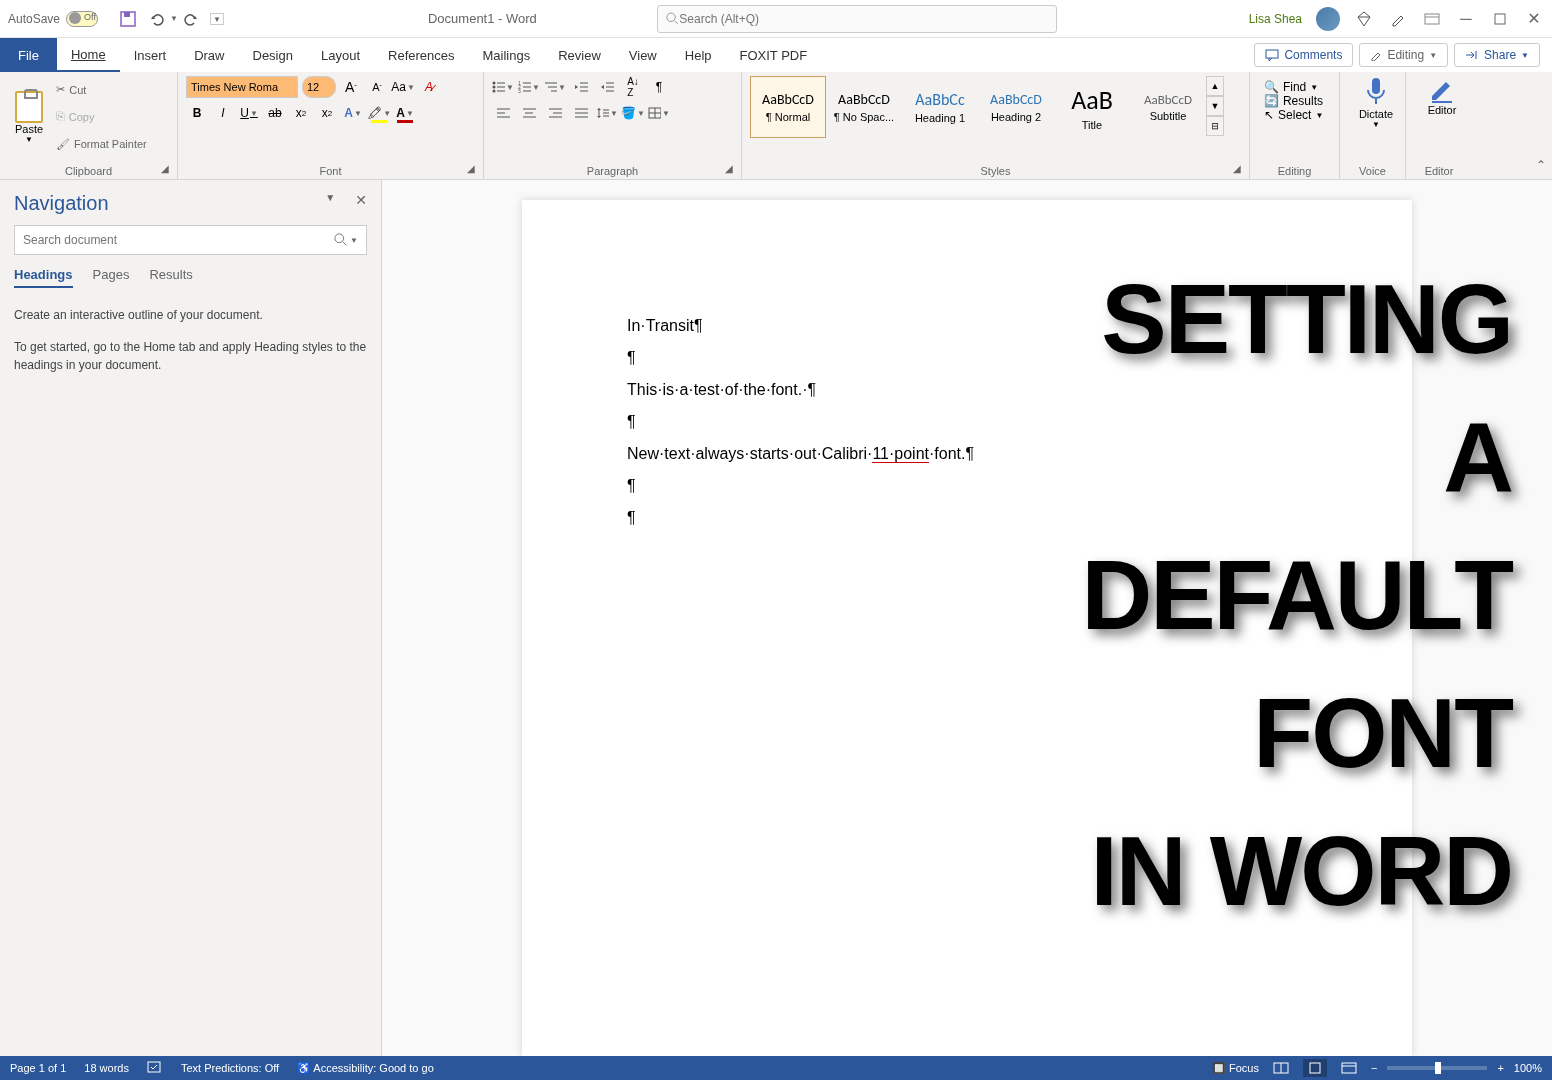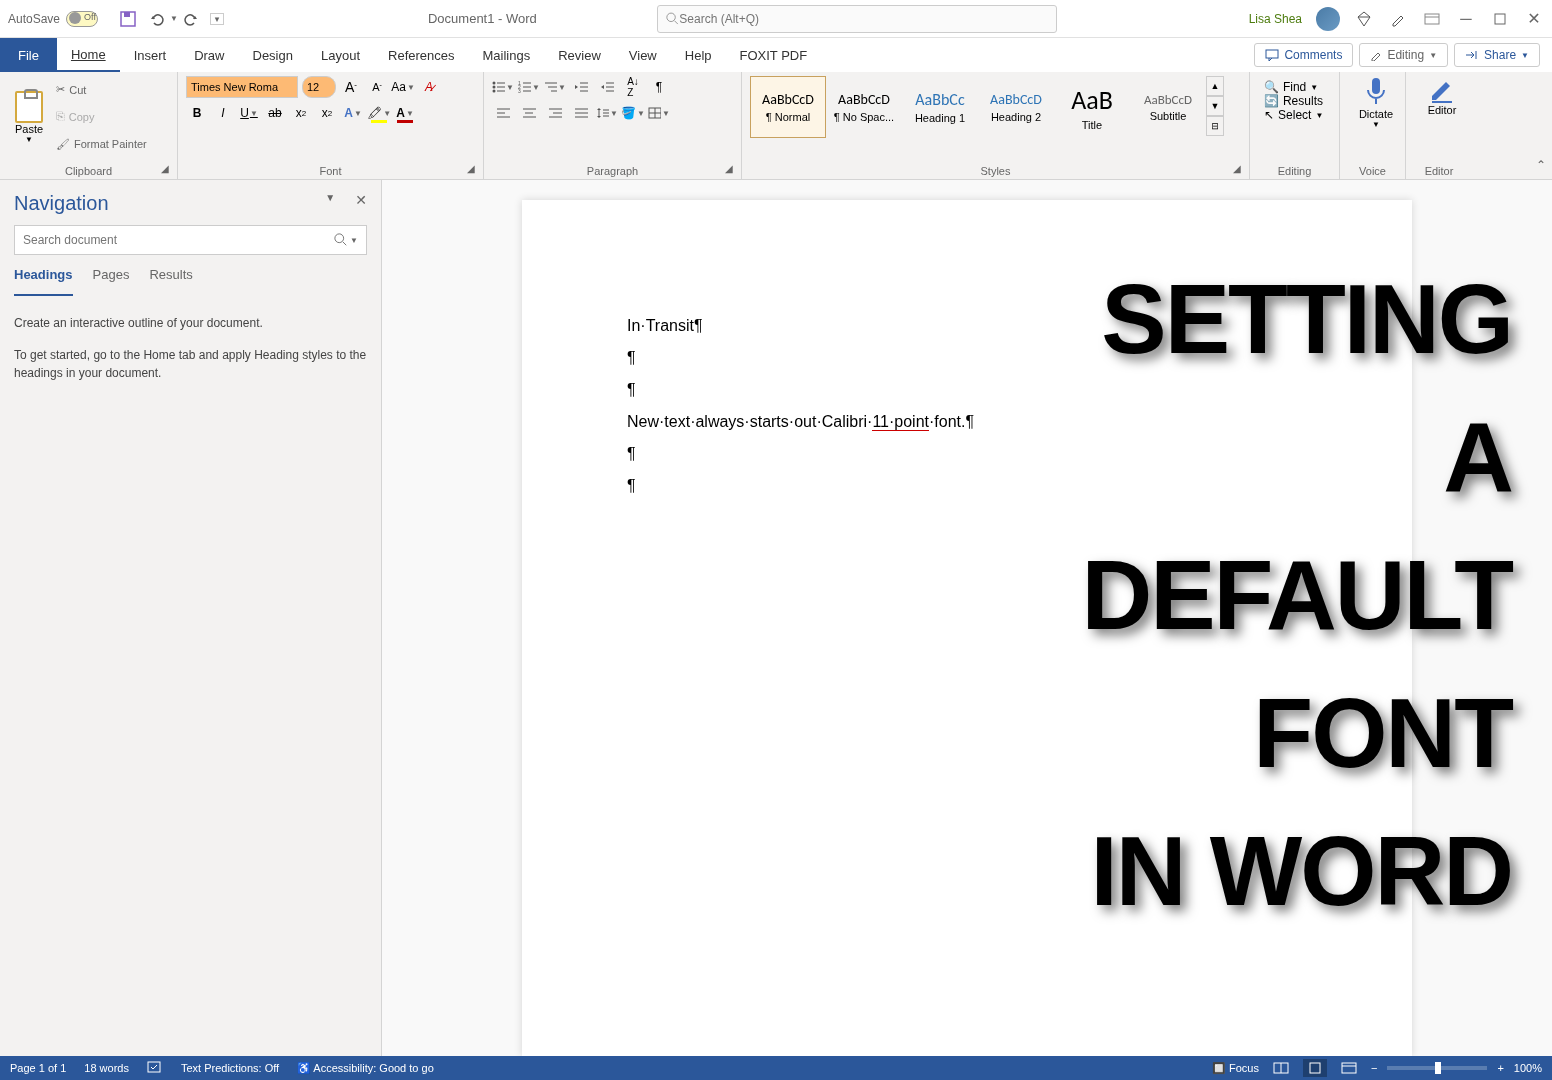--- a/index.html
+++ b/index.html
@@ -73,21 +73,21 @@
 
 
 .workspace { display: flex; height: calc(100% - 180px - 24px); }
 .navpane { width: 382px; background: #f3f2f1; border-right: 1px solid #d4d4d4; padding: 12px 14px; }
 .navpane h2 { font-size: 20px; font-weight: 400; color: #2b579a; margin-bottom: 10px; }
 .nav-close { float: right; font-size: 14px; color: #666; }
 .nav-caret { float: right; font-size: 10px; margin-right: 20px; color: #666; }
 .nav-search { width: 100%; height: 30px; border: 1px solid #ccc; padding: 0 8px; font-size: 12px; background: #fff; display: flex; align-items: center; margin-bottom: 12px; }
 .nav-search input { border: none; outline: none; flex: 1; font-size: 12px; color: #888; }
 .nav-tabs { display: flex; gap: 20px; font-size: 13px; margin-bottom: 18px; }
-.nav-tab { color: #666; cursor: pointer; padding-bottom: 12px; }
+.nav-tab { color: #666; cursor: pointer; padding-bottom: 4px; }
 .nav-tab.active { color: #2b579a; border-bottom: 2px solid #2b579a; font-weight: 600; }
 .nav-text { font-size: 12px; color: #444; line-height: 1.5; margin-bottom: 14px; }
 
 
 .docarea { flex: 1; background: #f9f9f9; overflow: hidden; position: relative; display: flex; justify-content: center; }
 .page { width: 890px; background: #fff; box-shadow: 0 0 8px rgba(0,0,0,0.15); margin-top: 20px; padding: 110px 105px; font-family: 'Times New Roman', serif; font-size: 16px; line-height: 2.0; }
 .para-mark { font-family: sans-serif; }
 .redline { border-bottom: 1px solid #c00; }
 
 
@@ -484,20 +484,21 @@
       <span class="nav-tab">Results</span>
     </div>
     <p class="nav-text">Create an interactive outline of your document.</p>
     <p class="nav-text">To get started, go to the Home tab and apply Heading styles to the headings in your document.</p>
   </div>
 
   <div class="docarea">
     <div class="page">
       <p><span>In·Transit</span><span class="para-mark">¶</span></p>
       <p><span class="para-mark">¶</span></p>
+      <p><span>This·is·a·test·of·the·font.·</span><span class="para-mark">¶</span></p>
       <p><span class="para-mark">¶</span></p>
       <p><span>New·text·always·starts·out·Calibri·</span><span class="redline">11·point</span><span>·font.</span><span class="para-mark">¶</span></p>
       <p><span class="para-mark">¶</span></p>
       <p><span class="para-mark">¶</span></p>
     </div>
   </div>
 </div>
 
 <div class="overlay">
   <div>SETTING</div>

